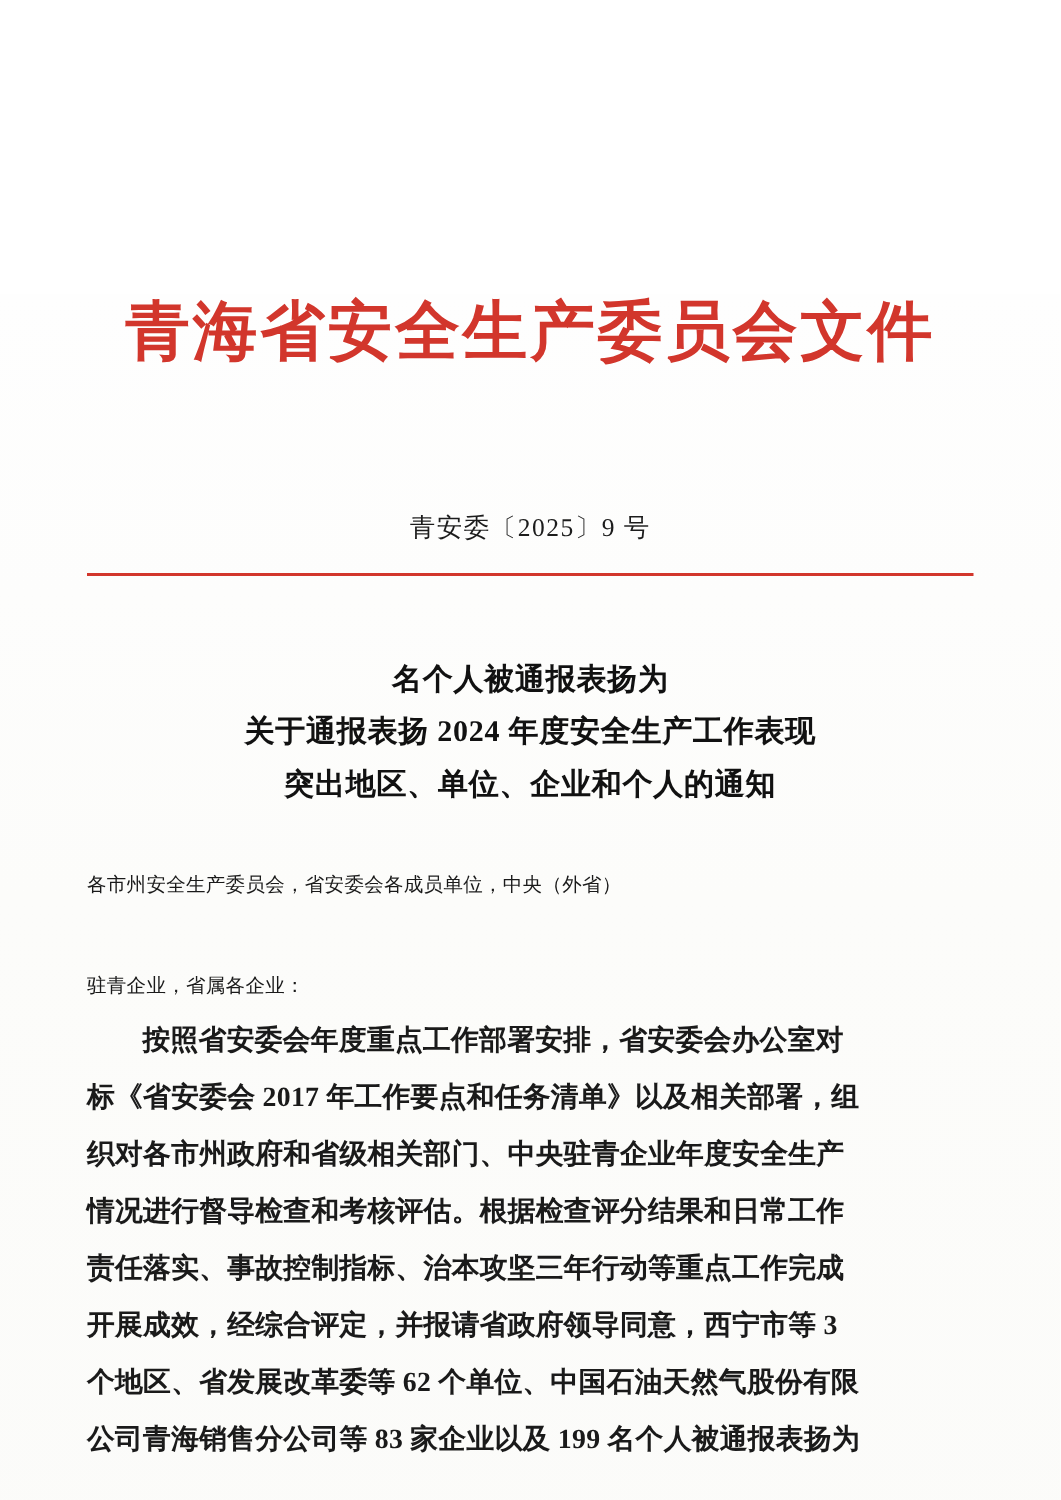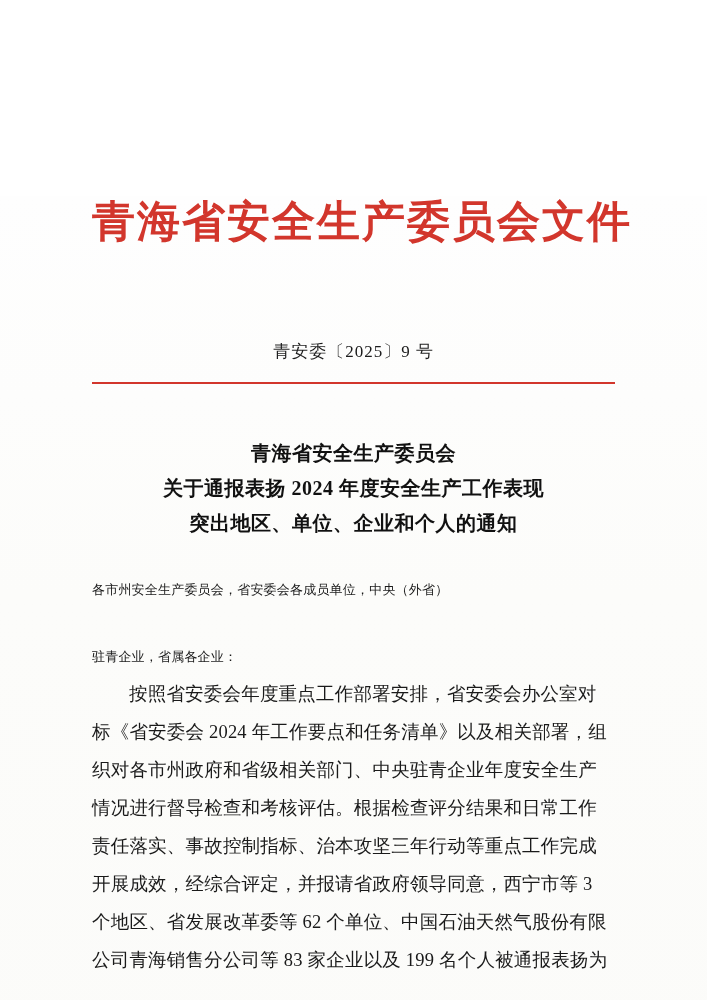--- a/index.html
+++ b/index.html
@@ -24,21 +24,21 @@
   
   .page::before {
     content: "";
     position: absolute;
     inset: 0;
     background: linear-gradient(180deg, #fefefe 0%, #fcfcfa 40%, #fbfbf9 100%);
     pointer-events: none;
   }
   .content {
     position: relative;
-    padding: 0 92px;
+    padding: 0 58px;
   }
 
   .doc-title {
     margin-top: 196px;
     text-align: center;
     color: #d2362c;
     font-family: "Liberation Serif", "DejaVu Serif", serif;
     font-weight: bold;
     font-size: 43px;
     letter-spacing: 2px;
@@ -80,53 +80,54 @@
   }
   .salutation .l2 { display: block; margin-top: 40px; }
 
   .body-para {
     margin-top: 6px;
     font-size: 18.5px;
     line-height: 2.05;
     letter-spacing: 0.2px;
     text-align: justify;
     text-justify: inter-ideograph;
+    font-weight: bold;
   }
   .body-para .line {
     display: block;
     white-space: nowrap;
   }
   .body-para .line.indent { text-indent: 37px; }
 </style>
 </head>
 <body>
 
 <div class="page">
   <div class="content">
 
     <div class="doc-title">青海省安全生产委员会文件</div>
 
     <div class="doc-number">青安委〔2025〕9 号</div>
 
     <div class="red-rule"></div>
 
     <div class="subject">
-      <div>青海省安全生产委员会</div>
+      <div>名个人被通报表扬为</div>
       <div>关于通报表扬 2024 年度安全生产工作表现</div>
       <div>突出地区、单位、企业和个人的通知</div>
     </div>
 
     <div class="salutation">
       <span class="l1">各市州安全生产委员会，省安委会各成员单位，中央（外省）</span>
       <span class="l2">驻青企业，省属各企业：</span>
     </div>
 
     <div class="body-para">
       <span class="line indent">按照省安委会年度重点工作部署安排，省安委会办公室对</span>
-      <span class="line">标《省安委会 2024 年工作要点和任务清单》以及相关部署，组</span>
+      <span class="line">标《省安委会 2017 年工作要点和任务清单》以及相关部署，组</span>
       <span class="line">织对各市州政府和省级相关部门、中央驻青企业年度安全生产</span>
       <span class="line">情况进行督导检查和考核评估。根据检查评分结果和日常工作</span>
       <span class="line">责任落实、事故控制指标、治本攻坚三年行动等重点工作完成</span>
       <span class="line">开展成效，经综合评定，并报请省政府领导同意，西宁市等 3</span>
       <span class="line">个地区、省发展改革委等 62 个单位、中国石油天然气股份有限</span>
       <span class="line">公司青海销售分公司等 83 家企业以及 199 名个人被通报表扬为</span>
     </div>
 
   </div>
 

